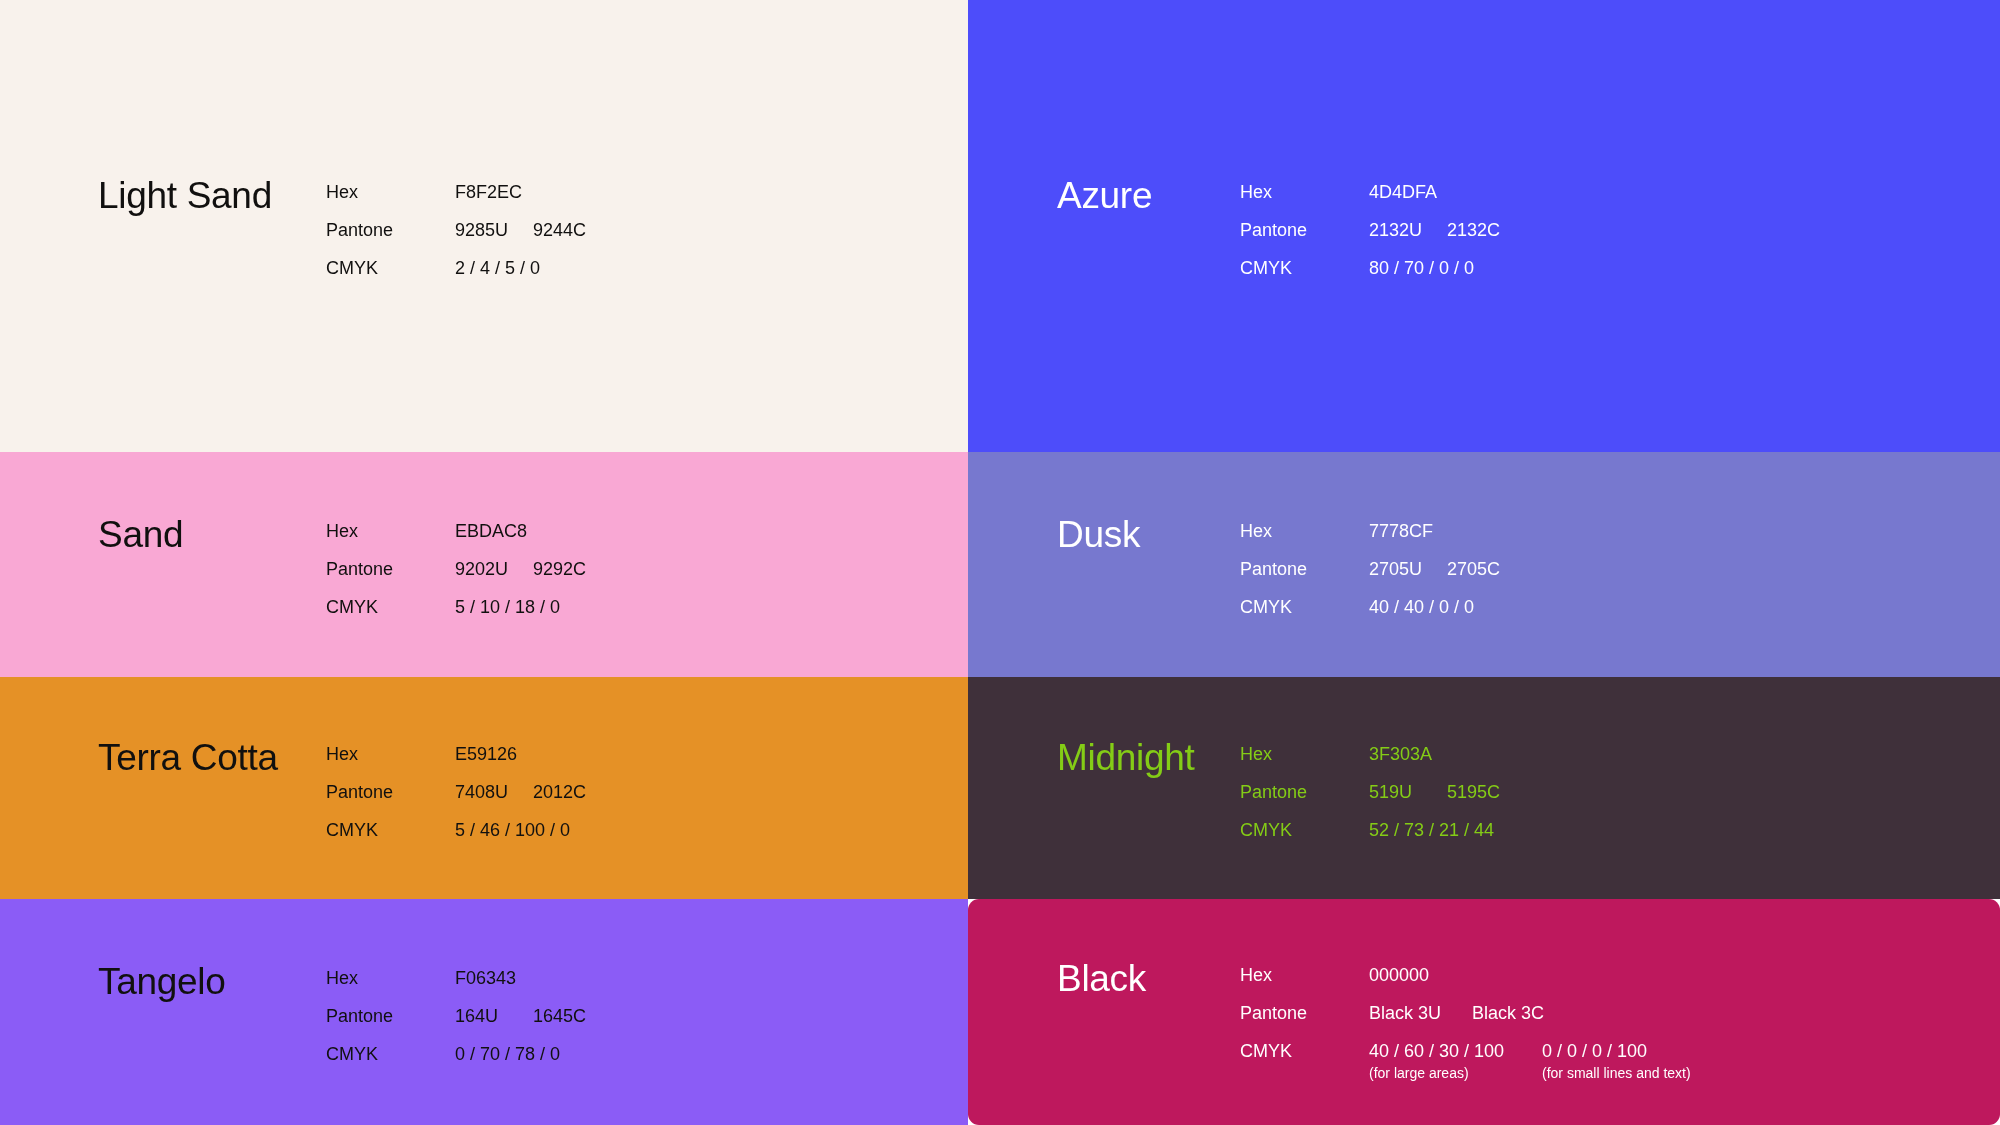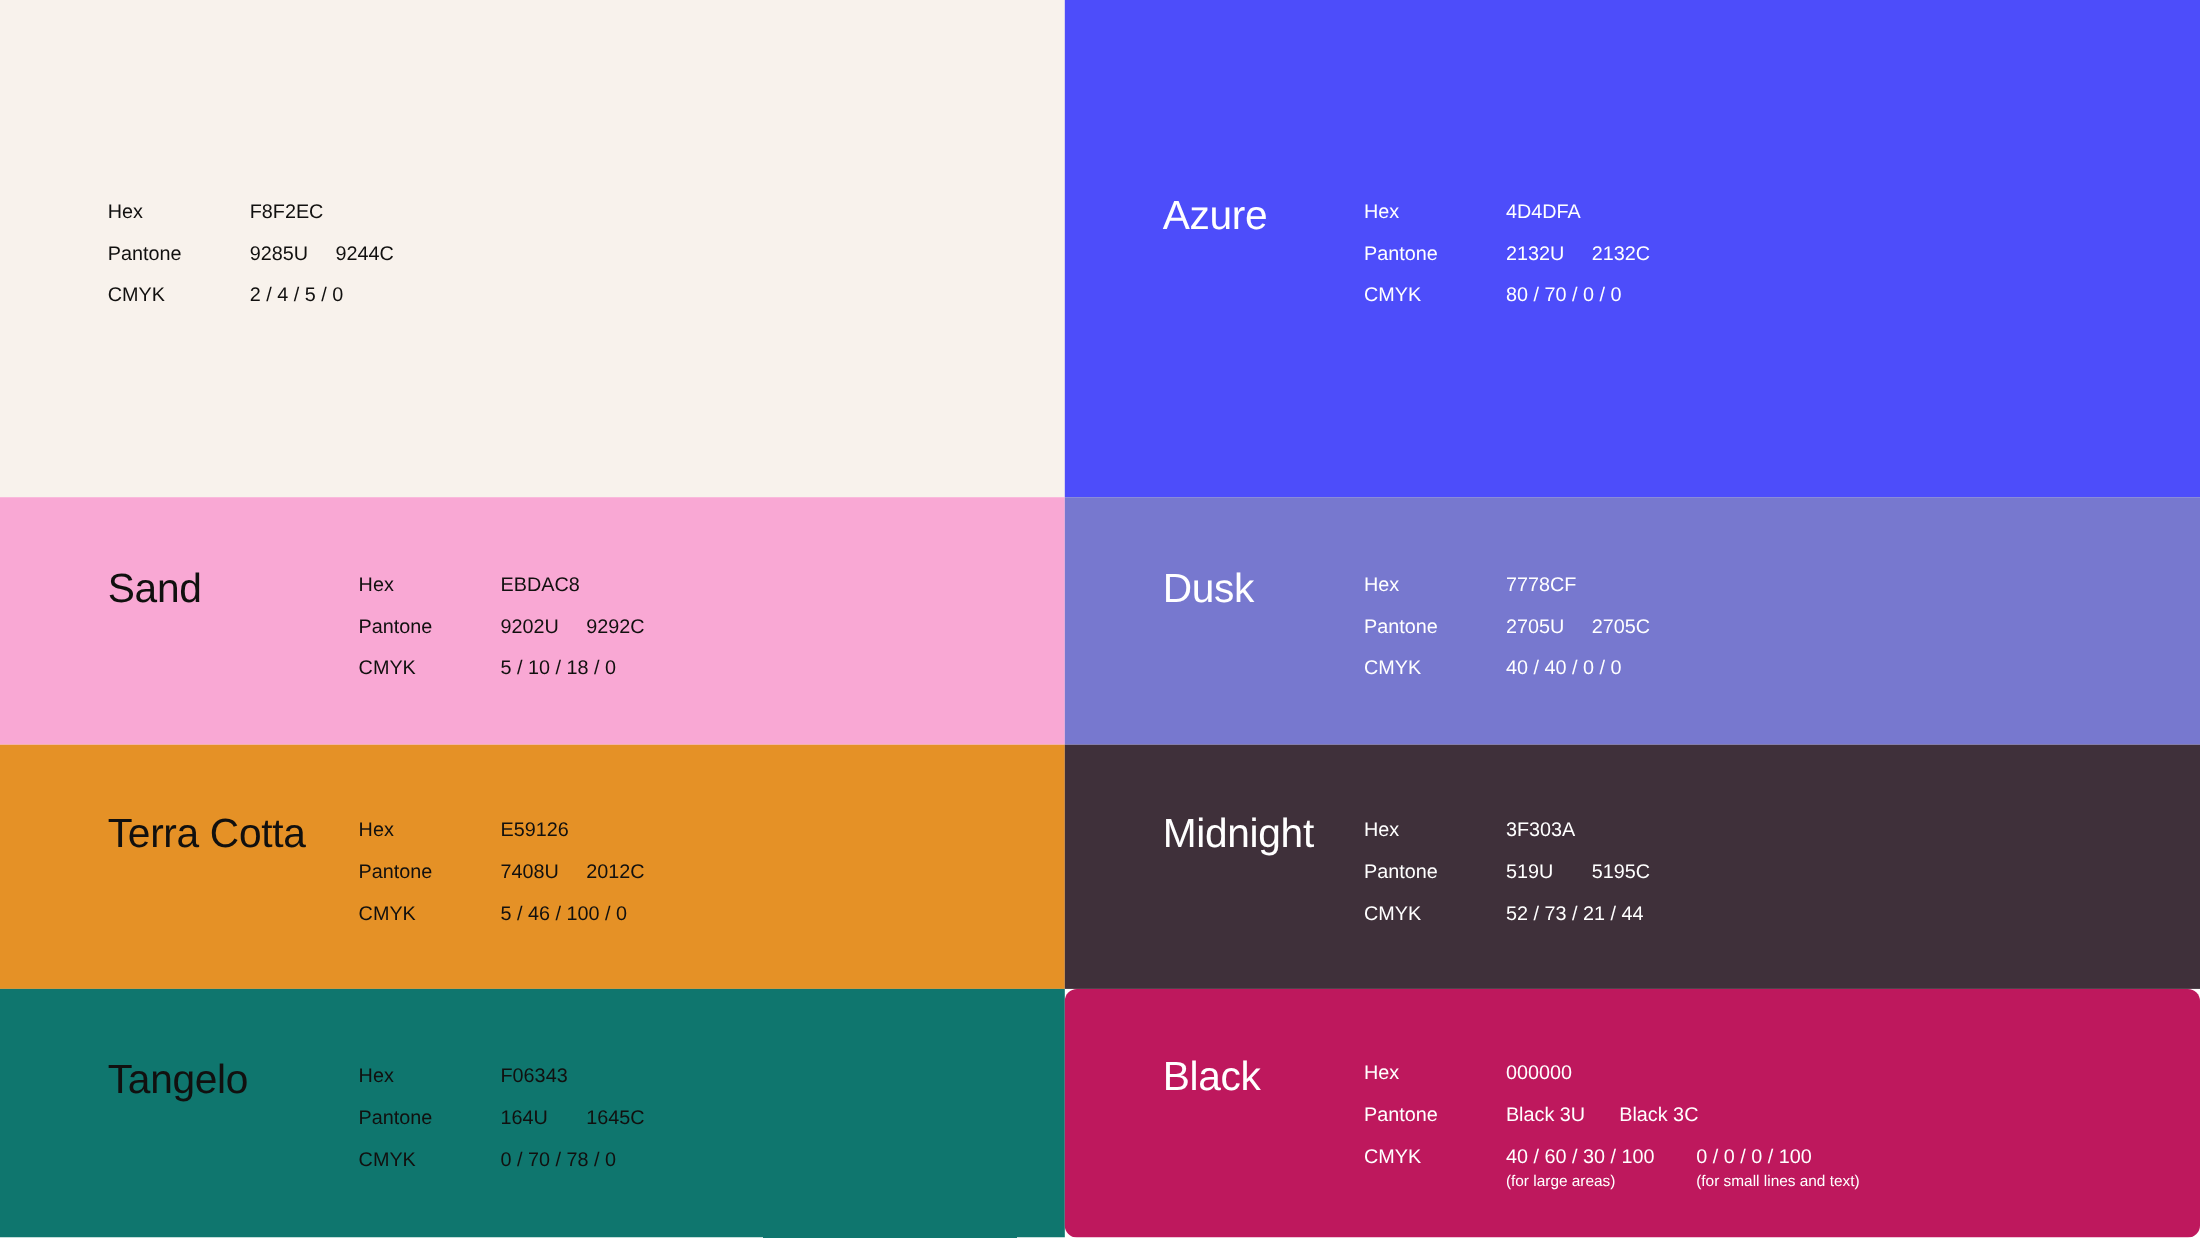--- a/index.html
+++ b/index.html
@@ -74,20 +74,21 @@
   .dual-b { }
   .note { font-size:14px; line-height:22px; }
 </style>
 </head>
 <body>
 
 <div class="palette">
 
   <div class="swatch col-left" style="background-color: rgb(248, 242, 236); color: rgb(17, 16, 15);">
     <div class="inner">
+      <div class="name">Light Sand</div>
       <div class="specs">
         <div class="spec-row">
           <div class="spec-label">Hex</div>
           <div class="spec-values">
               <div class="spec-val v1">F8F2EC</div>
             </div>
         </div>
         <div class="spec-row">
           <div class="spec-label">Pantone</div>
           <div class="spec-values">
@@ -206,21 +207,21 @@
         <div class="spec-row">
           <div class="spec-label">CMYK</div>
           <div class="spec-values">
               <div class="spec-val v1">5 / 46 / 100 / 0</div>
             </div>
         </div>
       </div>
     </div>
   </div>
 
-  <div class="swatch col-right" style="background-color: rgb(63, 48, 58); color: #ffffff; align-items: center;">
+  <div class="swatch col-right" style="background-color: rgb(63, 48, 58); color: #84cc16; align-items: center;">
     <div class="inner">
       <div class="name">Midnight</div>
       <div class="specs">
         <div class="spec-row">
           <div class="spec-label">Hex</div>
           <div class="spec-values">
               <div class="spec-val v1">3F303A</div>
             </div>
         </div>
         <div class="spec-row">
@@ -233,21 +234,21 @@
         <div class="spec-row">
           <div class="spec-label">CMYK</div>
           <div class="spec-values">
               <div class="spec-val v1">52 / 73 / 21 / 44</div>
             </div>
         </div>
       </div>
     </div>
   </div>
 
-  <div class="swatch col-left" style="background-color: #0f766e; color: rgb(17, 16, 15);">
+  <div class="swatch col-left" style="background-color: #8b5cf6; color: rgb(17, 16, 15);">
     <div class="inner">
       <div class="name">Tangelo</div>
       <div class="specs">
         <div class="spec-row">
           <div class="spec-label">Hex</div>
           <div class="spec-values">
               <div class="spec-val v1">F06343</div>
             </div>
         </div>
         <div class="spec-row">

